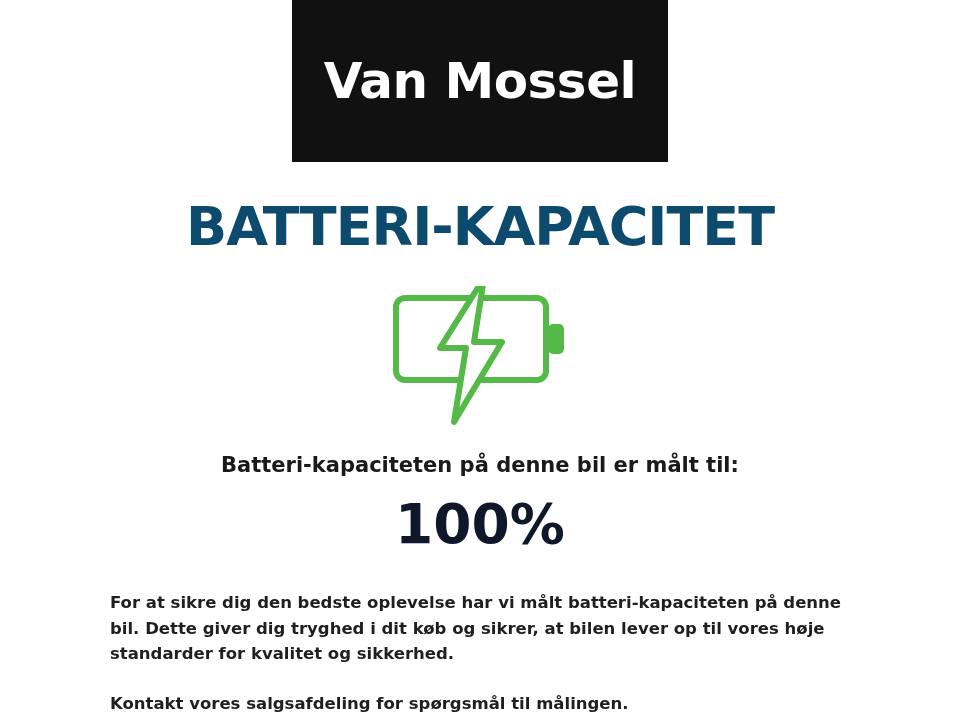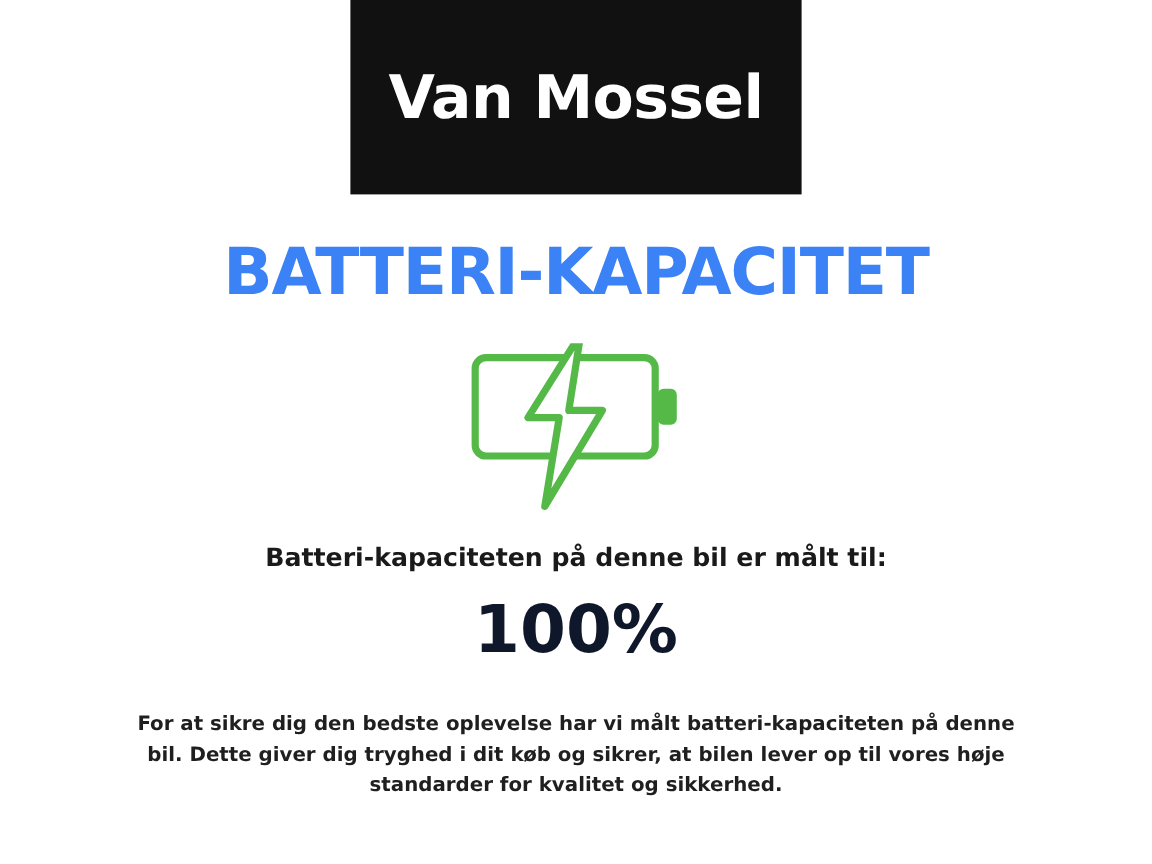--- a/index.html
+++ b/index.html
@@ -42,21 +42,21 @@
     font-family: "DejaVu Sans", "Liberation Sans", sans-serif;
     line-height: 1;
   }
 
   
   .headline {
     margin-top: 38px;
     font-size: 54px;
     font-weight: 800;
     letter-spacing: -1px;
-    color: #3b82f6;
+    color: #0c4a6e;
     text-align: center;
     line-height: 1;
   }
 
   
   .battery-wrap {
     margin-top: 32px;
     height: 145px;
     display: flex;
     align-items: center;
@@ -79,21 +79,20 @@
     font-weight: 800;
     color: #0f172a;
     text-align: center;
     line-height: 1;
   }
 
   
   .body-copy {
     margin-top: 38px;
     width: 740px;
-    text-align: center;
     font-size: 16.5px;
     font-weight: 600;
     color: #1f1f1f;
     line-height: 1.55;
   }
   .body-copy p {
     margin: 0;
   }
   .body-copy p.second {
     margin-top: 24px;
@@ -120,15 +119,16 @@
       <path d="M104 -8 L60 62 L86 62 L74 136 L122 56 L94 56 Z" fill="#ffffff" stroke="#55b948" stroke-width="6" stroke-linejoin="round"></path>
     </svg>
   </div>
 
   <div class="measured-line">Batteri-kapaciteten på denne bil er målt til:</div>
 
   <div class="percentage">100%</div>
 
   <div class="body-copy">
     <p>For at sikre dig den bedste oplevelse har vi målt batteri-kapaciteten på denne bil. Dette giver dig tryghed i dit køb og sikrer, at bilen lever op til vores høje standarder for kvalitet og sikkerhed.</p>
+    <p class="second">Kontakt vores salgsafdeling for spørgsmål til målingen.</p>
   </div>
 
 </div>
 
 </body></html>

